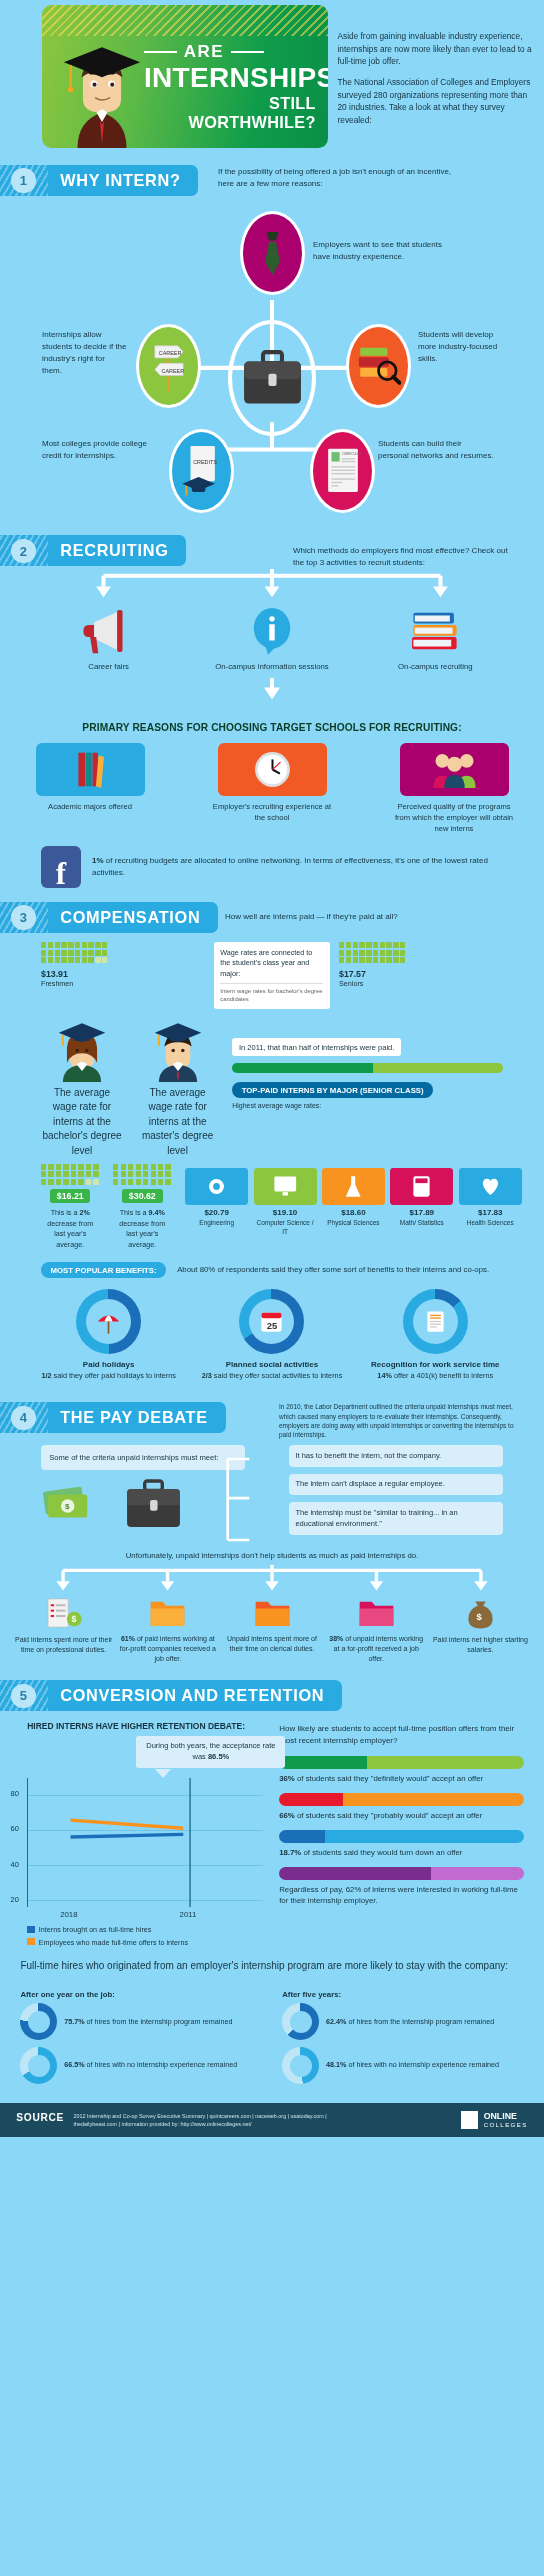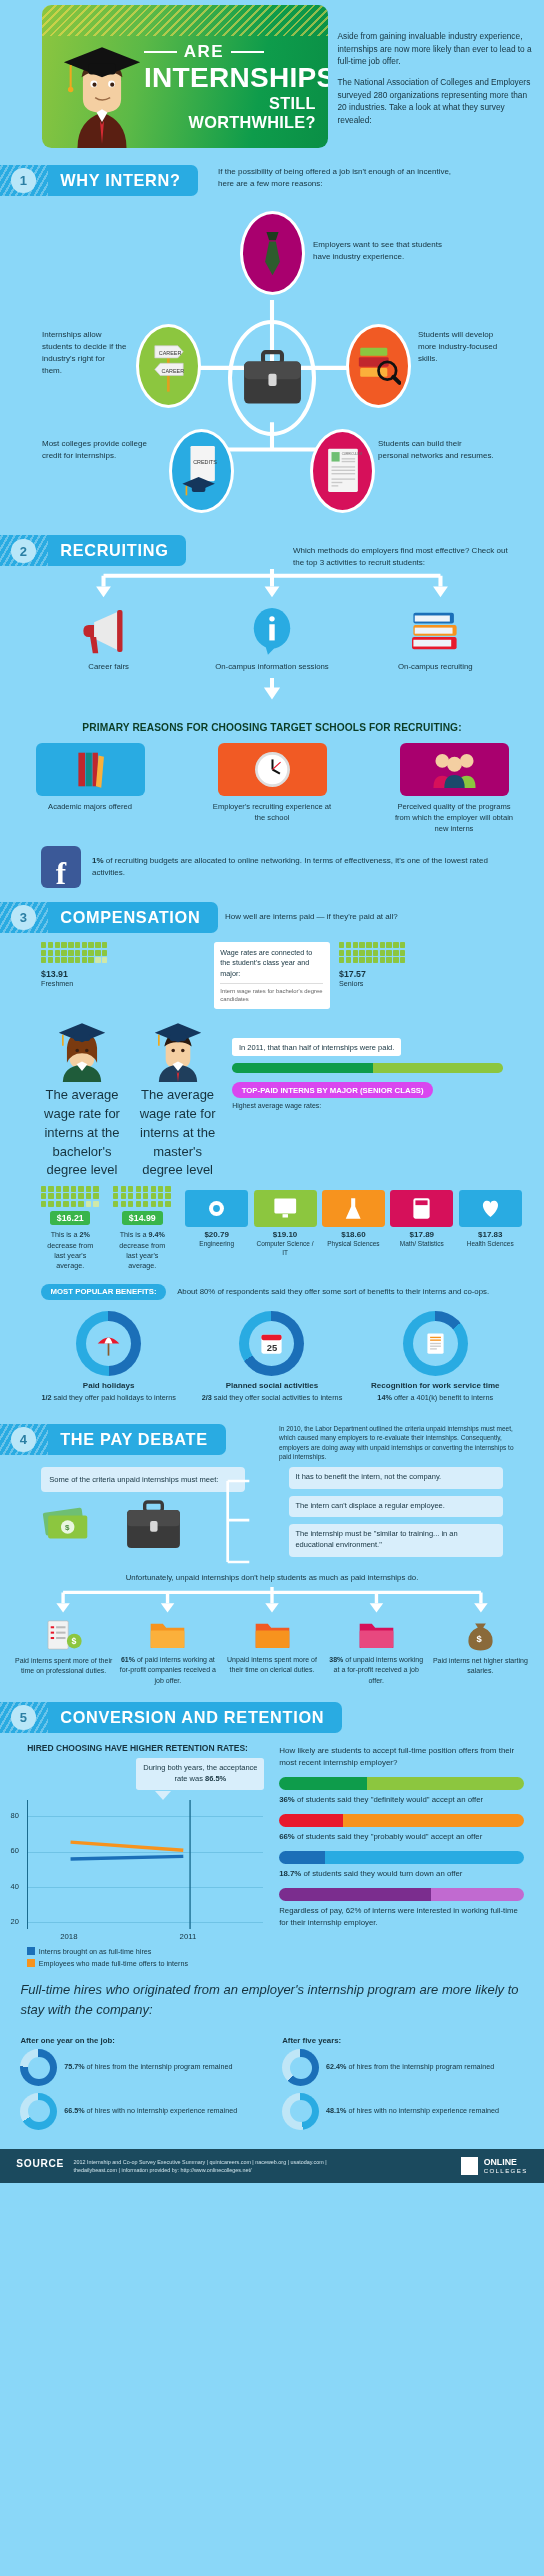--- a/index.html
+++ b/index.html
@@ -72,21 +72,21 @@
   .prim { width:129px; text-align:center; }
   .prim .tile { width:109px; height:53px; border-radius:6.1px; margin:0 auto; display:flex; align-items:center; justify-content:center;}
   .prim .cap { font-size:7.6px; margin-top:5.4px; line-height:1.45;}
   .fb-row { display:flex; align-items:center; gap:11px; padding:12.2px 41px 4.1px 41px;}
   .fb-tile { width:42px; height:42px; border-radius:6.1px; background:#3b5998; color:#fff; font-size:31px; font-weight:bold; display:flex; align-items:flex-end; justify-content:center; line-height:.95; font-family:"Liberation Serif", serif;}
   .fb-text { font-size:8px; line-height:1.5; }
   .fb-text b { font-weight:bold; }
 
   
   .sec3 { position:relative; padding-bottom:6.8px; }
-  .grad-cap { font-size:13px; line-height:1.45; margin-top:4.1px; }
+  .grad-cap { font-size:10px; line-height:1.45; margin-top:4.1px; }
   .money-badge { background:#39b54a; color:#fff; font-size:8.8px; font-weight:bold; border-radius:2.7px; padding:2px 6.8px; display:inline-block; margin-top:4.1px;}
   .pct-box { font-size:7.2px; line-height:1.45; margin-top:5.4px;}
   .pct-box b { font-weight:bold; }
   .wagebox { background:#fff; border-radius:2.7px; padding:5.4px 6.8px; font-size:7.2px; line-height:1.45; }
   .dots { display:grid; grid-template-columns:repeat(10,5.4px); gap:1.4px; }
   .dots i { width:5.4px; height:6.1px; background:#8cc63f; display:block; border-radius:0.7px;}
   .dots i.off { background:#cfe8a8; }
   .fs { text-align:center; font-size:7.2px;}
   .fs .amt { font-weight:bold; font-size:8.8px; }
   .halfbar-note { background:#fff; border-radius:2.7px; padding:4.8px 6.8px; font-size:7.5px; display:inline-block;}
@@ -109,33 +109,33 @@
   .crit-item { background:#d8eefb; border-radius:4.1px; padding:5.4px 6.8px; font-size:7.5px; line-height:1.45; margin-bottom:6.8px;}
   .unfair { text-align:center; font-size:7.8px; margin:9.5px 0 5.4px 0;}
   .pay-row { display:flex; gap:4.1px; padding:0 13.6px; }
   .pay-col { width:102px; text-align:center; font-size:7px; line-height:1.45;}
   .pay-col .num { font-weight:bold; }
 
   
   .sec5 { position:relative; }
   .chartwrap { position:relative; width:252px; padding-left:6.8px;}
   .chart-title { font-size:8.5px; font-weight:bold; line-height:1.35; }
-  .callout { position:absolute; background:#d8eefb; border-radius:2.7px; padding:5.4px 6.8px; font-size:7.5px; line-height:1.45; text-align:center; width:128px;}
+  .callout { position:absolute; background:#d8eefb; border-radius:2.7px; padding:5.4px 6.8px; font-size:7.5px; line-height:1.45; text-align:center; width:149px;}
   .callout:after { content:""; position:absolute; left:19px; bottom:-9.5px; border-left:8.8px solid transparent; border-right:8.8px solid transparent; border-top:9.5px solid #d8eefb;}
   .axis { position:relative; height:129px; margin-top:4.1px; border-left:1.4px solid #1b6b8f;}
   .grid { position:absolute; left:0; right:9.5px; height:0.7px; background:#6fc3e6;}
   .ylab { position:absolute; left:-17.7px; font-size:7.5px; }
   .xlab { font-size:7.8px; }
   .legend { font-size:7.2px; line-height:1.7; margin-top:5.4px;}
   .legend i { display:inline-block; width:7.5px; height:7.5px; margin-right:4.1px; vertical-align:-0.7px;}
   .acc-q { font-size:8px; line-height:1.5;}
   .pill { height:13px; border-radius:6.8px; overflow:hidden; display:flex; margin:8.2px 0 4.1px 0;}
   .acc-txt { font-size:7.8px; line-height:1.5; }
   .acc-txt b { font-weight:bold; }
-  .ft-note { font-size:13px; line-height:1.5; margin-top:9.5px;font-style:italic;}
+  .ft-note { font-size:10px; line-height:1.5; margin-top:9.5px;}
   .rings { display:flex; gap:20.4px; }
   .ring-col { flex:1; }
   .ring-hd { font-size:7.8px; font-weight:bold; margin-bottom:4.1px;}
   .ring-row { display:flex; align-items:center; gap:6.8px; margin-bottom:6.8px;}
   .ring { width:37px; height:37px; border-radius:50%; position:relative; flex:none;}
   .ring .hole { position:absolute; inset:7.5px; border-radius:50%; background:#8ad7f8;}
   .ring-txt { font-size:7.2px; line-height:1.45;}
   .ring-txt b { font-weight:bold; }
 
   
@@ -500,21 +500,21 @@
           <path d="M36 76 l2 4 l2 -4 l-2 16 l-2 -16z" fill="#d42a33"></path>
           <path d="M4 20 L38 6 L72 20 L38 34z" fill="#14365c"></path>
             <rect x="26" y="22" width="24" height="10" rx="3" fill="#14365c"></rect>
           <path d="M10 23 v16" stroke="#f0a81e" stroke-width="2.5"></path>
         </svg>
         <div class="grad-cap">The average wage rate for interns at the master's degree level</div>
       </div>
       <div style="flex:1; padding-top:19px;">
         <div class="halfbar-note">In 2011, that than half of internships were paid.</div>
         <div style="margin-top:6.8px; height:9.5px; border-radius:4.8px; background:linear-gradient(90deg,#0e9c4b 0 52%, #8cc63f 52% 100%);"></div>
-        <div class="topbar" style="margin-top:9.5px; background:#d946ef;">TOP-PAID INTERNS BY MAJOR (SENIOR CLASS)</div>
+        <div class="topbar" style="margin-top:9.5px; background:#0369a1;">TOP-PAID INTERNS BY MAJOR (SENIOR CLASS)</div>
         <div style="font-size:7px; margin-top:4.1px;">Highest average wage rates:</div>
       </div>
     </div>
 
     <div style="display:flex; padding:5.4px 41px 0 41px; gap:13.6px;">
       <div style="width:82px; text-align:center;">
         <div class="dots" style="grid-template-columns:repeat(8,6.1px); justify-content:center;">
           <i></i>
             <i></i>
             <i></i>
@@ -565,21 +565,21 @@
             <i></i>
           <i></i>
             <i></i>
             <i></i>
             <i></i>
             <i></i>
             <i></i>
             <i></i>
             <i></i>
         </div>
-        <div class="money-badge">$14.99</div>
+        <div class="money-badge">$30.62</div>
         <div class="pct-box">
           <span>This is a </span><b>9.4%</b><span> decrease from last year's average.</span>
         </div>
       </div>
       <div style="flex:1;">
         <div class="majors">
           <div class="major">
             <div class="tile" style="background:#29abe2">
                 <svg width="23" height="23" viewBox="0 0 34 34">
                   <circle cx="17" cy="17" r="11" fill="#fff"></circle>
@@ -794,21 +794,21 @@
         <div class="numcirc">5</div>
       </div>
       <div class="btitle">CONVERSION AND RETENTION</div>
     </div>
   </div>
 
   <div class="sec5">
     <div style="display:flex; gap:6.8px; padding:6.8px 20.4px 0 20.4px;">
 
       <div class="chartwrap">
-        <div class="chart-title">HIRED CHOOSING HAVE  HIGHER RETENTION RATES:</div>
+        <div class="chart-title">HIRED INTERNS HAVE  HIGHER RETENTION DEBATE:</div>
         <div class="callout" style="left:116px; top:15px;">
           <span>During both years, the acceptance rate was </span><b>86.5%</b>
         </div>
         <div class="axis" style="margin-top:46px;">
           <div class="grid" style="top:16.3px;"></div>
           <div class="ylab" style="top:11px;">80</div>
           <div class="grid" style="top:52px;"></div>
           <div class="ylab" style="top:46px;">60</div>
           <div class="grid" style="top:87px;"></div>
           <div class="ylab" style="top:82px;">40</div>

